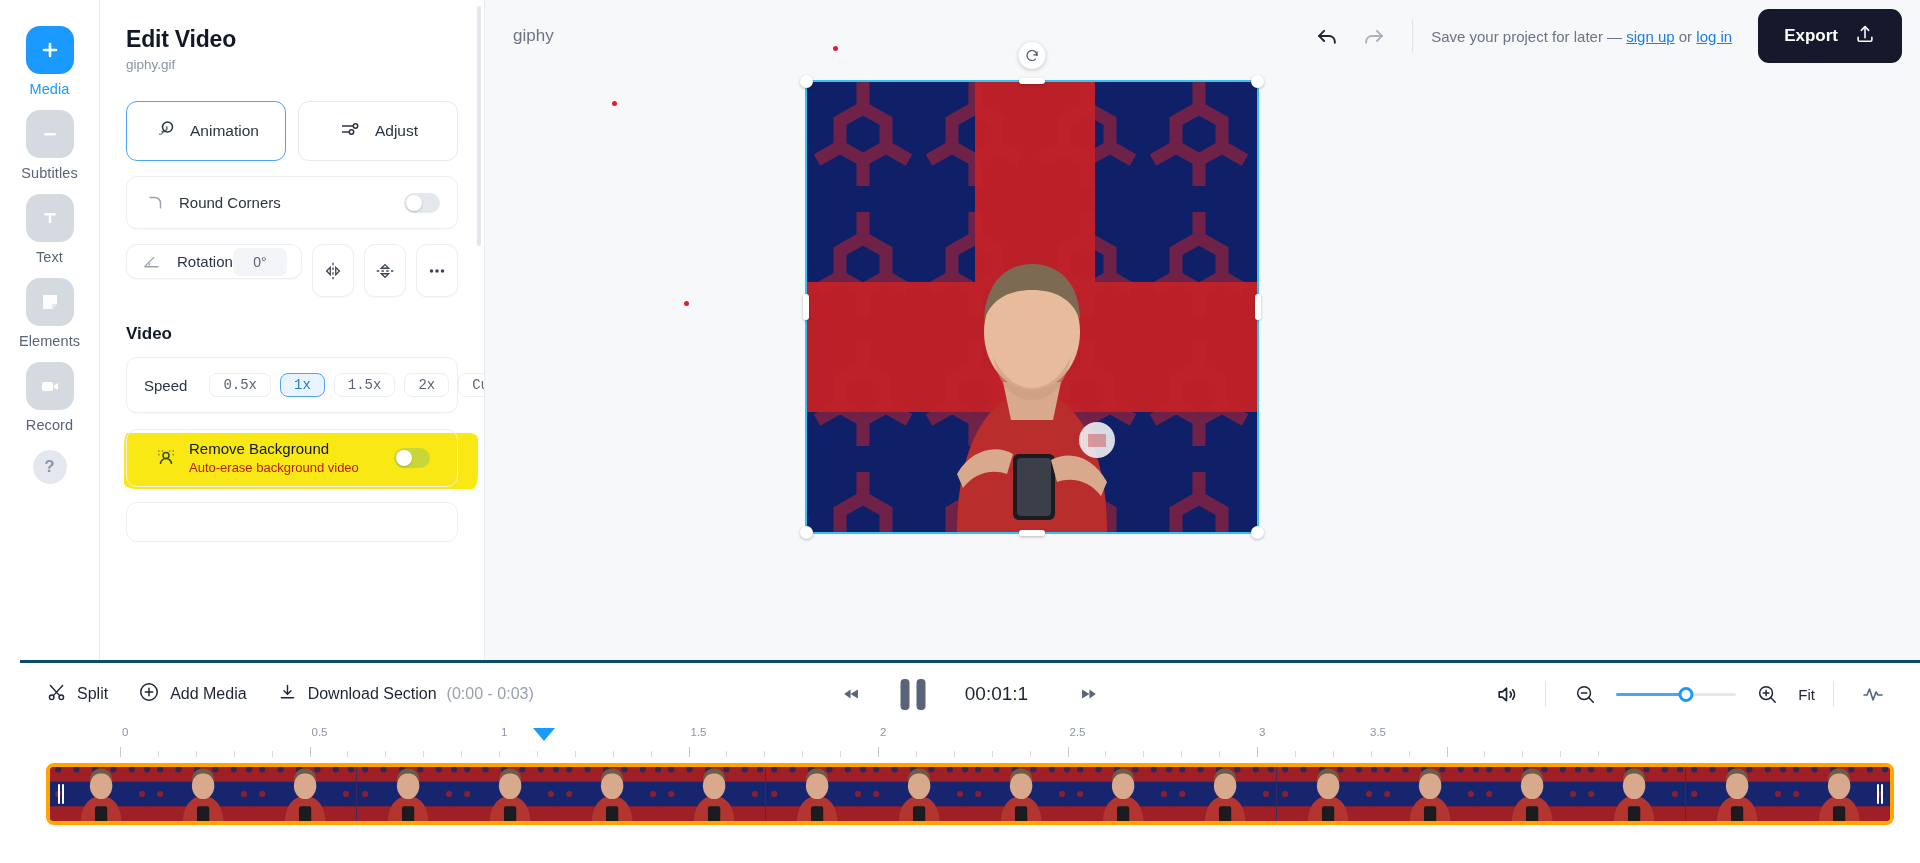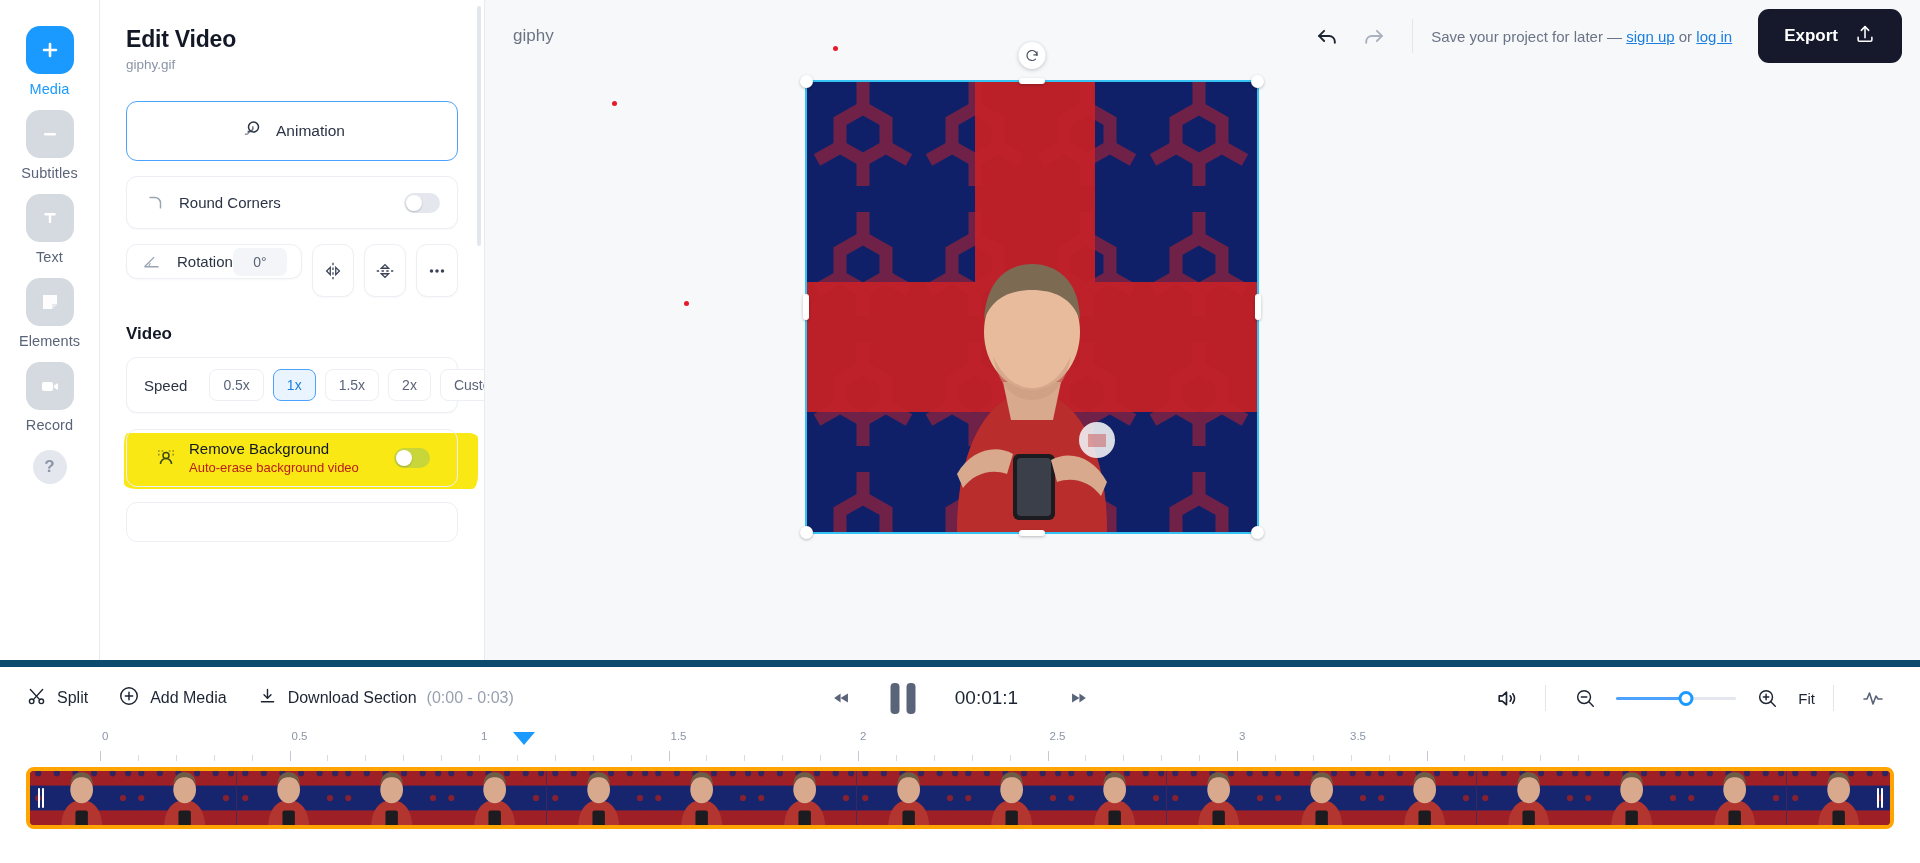--- a/index.html
+++ b/index.html
@@ -108,23 +108,23 @@
 
   .sect-title { font-size: 17px; font-weight: bold; color: #121826; margin-top: 27px; }
 
   .speed-card {
     margin-top: 13px; height: 56px; border-radius: 11px; border: 1px solid #eceff3;
     background: #fff; display: flex; align-items: center; padding: 0 17px; gap: 9px;
     box-shadow: 0 1px 2px rgba(16,24,40,.03);
   }
   .speed-label { font-size: 15px; color: #2b3445; margin-right: 13px; }
   .chip {
-    height: 32px; padding: 0 13px; border-radius: 8px; border: 1px solid #eceff3;
+    height: 24px; padding: 0 13px; border-radius: 8px; border: 1px solid #eceff3;
     background: #fff; display: flex; align-items: center; justify-content: center;
-    font-size: 14px; color: #5a6478; cursor: pointer;
+    font-size: 14px; color: #5a6478; cursor: pointer; font-family: Liberation Mono, monospace;
   }
   .chip.active { border-color: #4da3fb; background: #eaf4ff; color: #1a7fe0; }
 
   .rb-wrap { position: relative; margin-top: 16px; }
   .rb-card {
     position: relative; z-index: 2; min-height: 58px; border-radius: 11px;
     border: 1px solid #eceff3; background: transparent;
     display: flex; align-items: center; padding: 0 27px;
   }
   .rb-ico { width: 26px; color: #3c4a17; display: flex; align-items: center; }
@@ -187,21 +187,21 @@
     background: #fff; box-shadow: 0 1px 3px rgba(0,0,0,.25); cursor: nwse-resize;
   }
   .h-edge {
     position: absolute; background: #fff; box-shadow: 0 1px 3px rgba(0,0,0,.25);
     border-radius: 3px;
   }
   .h-edge.horiz { width: 26px; height: 6px; cursor: ns-resize; }
   .h-edge.vert { width: 6px; height: 26px; cursor: ew-resize; }
 
   
-  .timeline { flex: 1; background: #fff; border-top: 7px solid #0c4a6e; position: relative; }
+  .timeline { flex: 1; background: #fff; border-top: 3px solid #0c4a6e; position: relative; margin-left: 20px; }
   .tl-toolbar { height: 62px; display: flex; align-items: center; padding: 0 26px; }
   .tl-btn {
     display: flex; align-items: center; gap: 10px; cursor: pointer;
     font-size: 16px; color: #1d2533; margin-right: 30px; background: none; border: none;
     font-family: inherit;
   }
   .tl-btn .muted { color: #98a1b0; }
   .tl-center { position: absolute; left: 50%; transform: translateX(-50%); display: flex; align-items: center; gap: 28px; }
   .pause-btn { display: flex; gap: 7px; cursor: pointer; }
   .pause-bar { width: 9px; height: 31px; border-radius: 4px; background: #5a6478; }
@@ -313,20 +313,30 @@
       <div class="seg-row">
         <div class="seg-btn active">
           <span>
             <svg width="24" height="24" viewBox="0 0 24 24" fill="none" stroke="#2b3445" stroke-width="1.5">
                 <circle cx="14.5" cy="10" r="5"></circle>
                 <path d="M8.5 14.5a4 4 0 005.2-5.2" opacity=".7"></path>
                 <path d="M6 17a3 3 0 004-3.6" opacity=".55"></path>
               </svg>
           </span>
           <span>Animation</span>
+        </div>
+        <div class="seg-btn">
+          <span>
+            <svg width="24" height="24" viewBox="0 0 24 24" fill="none" stroke="#2b3445" stroke-width="1.5">
+                <path d="M4 9h11M4 15h7"></path>
+                <circle cx="17.5" cy="9" r="2.2"></circle>
+                <circle cx="13.5" cy="15" r="2.2"></circle>
+              </svg>
+          </span>
+          <span>Adjust</span>
         </div>
       </div>
 
       <div class="card">
         <span class="card-ico">
           <svg width="22" height="22" viewBox="0 0 24 24" fill="none" stroke="#9aa3b2" stroke-width="1.6">
               <path d="M6 6h6a6 6 0 016 6v6"></path>
             </svg>
         </span>
         <span class="card-label">Round Corners</span>

